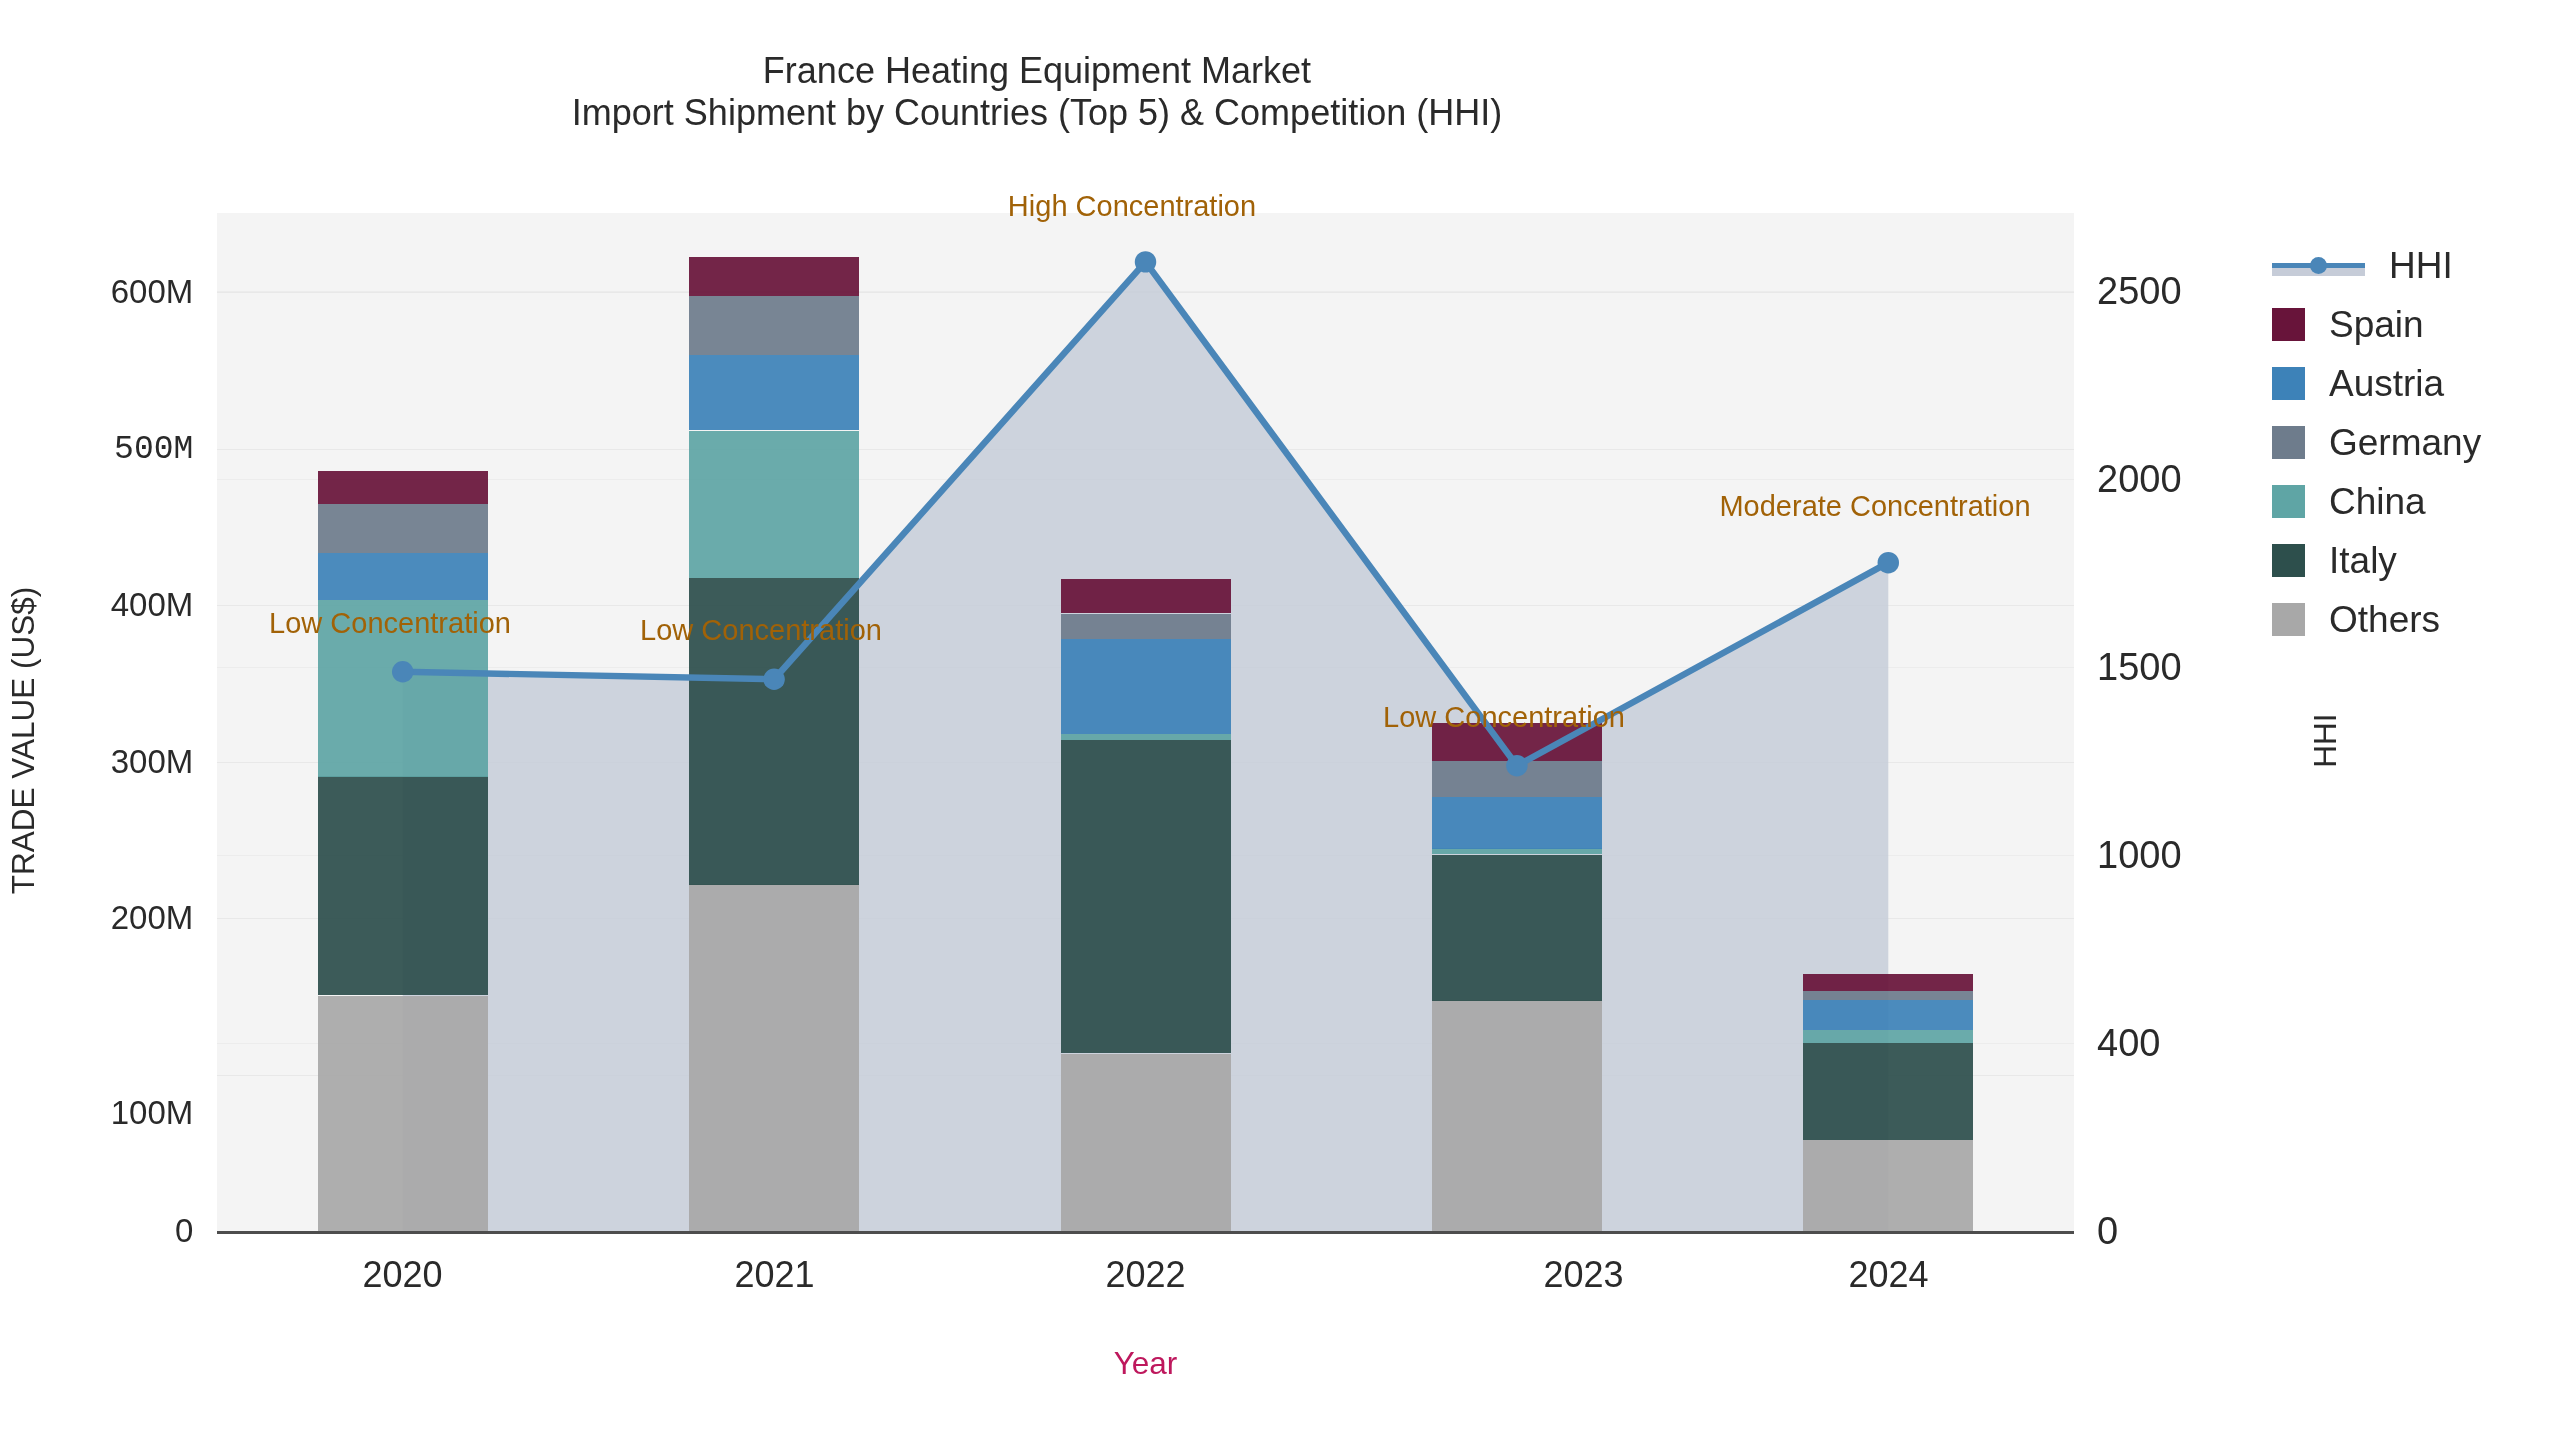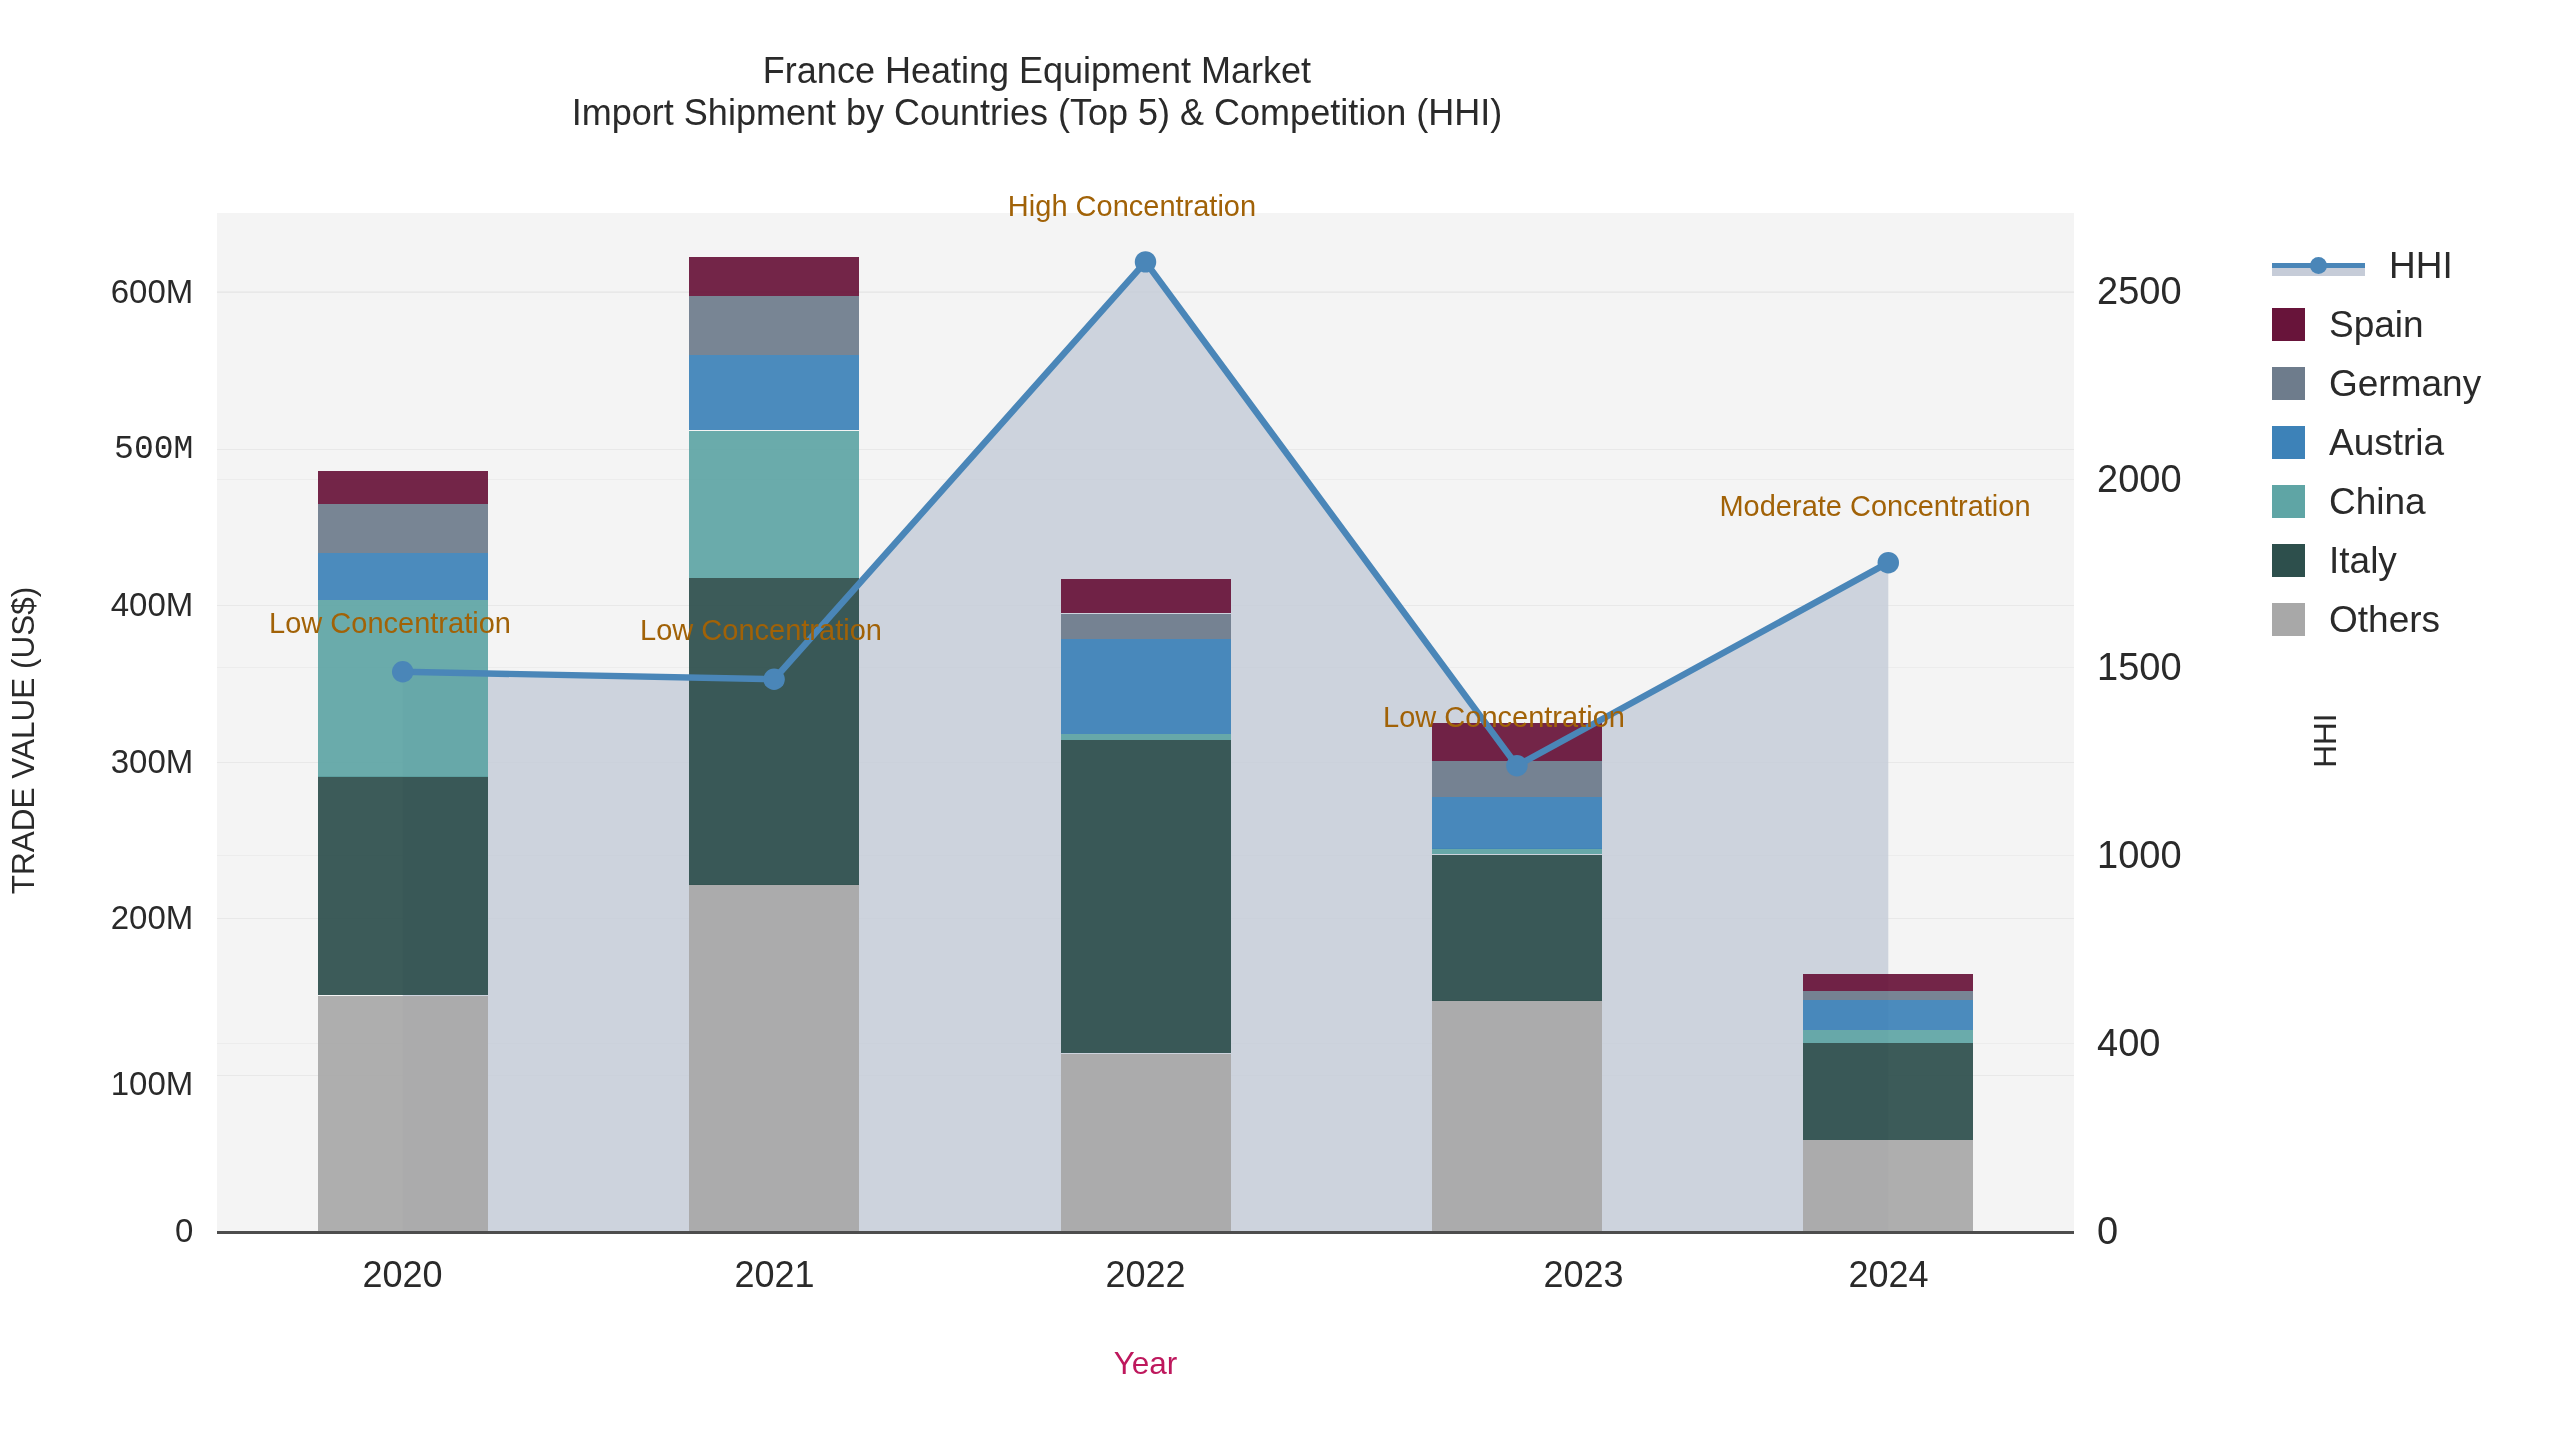--- a/index.html
+++ b/index.html
@@ -146,21 +146,21 @@
             <circle cx="2335.5" cy="488.6789667896679" r="15" fill="#4a86b8"></circle>
           </svg>
         </div>
     </div>
   </div>
 
   <div id="axis-bottom"></div>
 
   <div id="ytick-left-host">
       <div class="ytick-left" style="left: 14.3px; top: 1231px;">0</div>
-      <div class="ytick-left" style="left: 14.3px; top: 1084px;">100M</div>
+      <div class="ytick-left" style="left: 14.3px; top: 1113px;">100M</div>
       <div class="ytick-left" style="left: 14.3px; top: 918px;">200M</div>
       <div class="ytick-left" style="left: 14.3px; top: 762px;">300M</div>
       <div class="ytick-left" style="left: 14.3px; top: 605px;">400M</div>
       <div class="ytick-left" style="left: 14.3px; top: 449px; font-family: Liberation Mono, monospace;">500M</div>
       <div class="ytick-left" style="left: 14.3px; top: 292px;">600M</div>
     </div>
   <div id="ytick-right-host">
       <div class="ytick-right" style="top: 1231px;">0</div>
       <div class="ytick-right" style="top: 1043px;">400</div>
       <div class="ytick-right" style="top: 855px;">1000</div>
@@ -194,28 +194,28 @@
           <span class="lline"></span>
           <span class="ldot"></span>
         </span>
         <span class="legend-label">HHI</span>
       </div>
       <div class="legend-row">
         <span class="legend-swatch" style="background: rgb(104, 20, 58);"></span>
         <span class="legend-label">Spain</span>
       </div>
       <div class="legend-row">
+        <span class="legend-swatch" style="background: rgb(61, 130, 184);"></span>
+        <span class="legend-label">Austria</span>
+      </div>
+      <div class="legend-row">
         <span class="legend-swatch" style="background: rgb(110, 124, 140);"></span>
         <span class="legend-label">Germany</span>
       </div>
       <div class="legend-row">
-        <span class="legend-swatch" style="background: rgb(61, 130, 184);"></span>
-        <span class="legend-label">Austria</span>
-      </div>
-      <div class="legend-row">
         <span class="legend-swatch" style="background: rgb(95, 165, 165);"></span>
         <span class="legend-label">China</span>
       </div>
       <div class="legend-row">
         <span class="legend-swatch" style="background: rgb(45, 79, 76);"></span>
         <span class="legend-label">Italy</span>
       </div>
       <div class="legend-row">
         <span class="legend-swatch" style="background: rgb(168, 168, 168);"></span>
         <span class="legend-label">Others</span>

